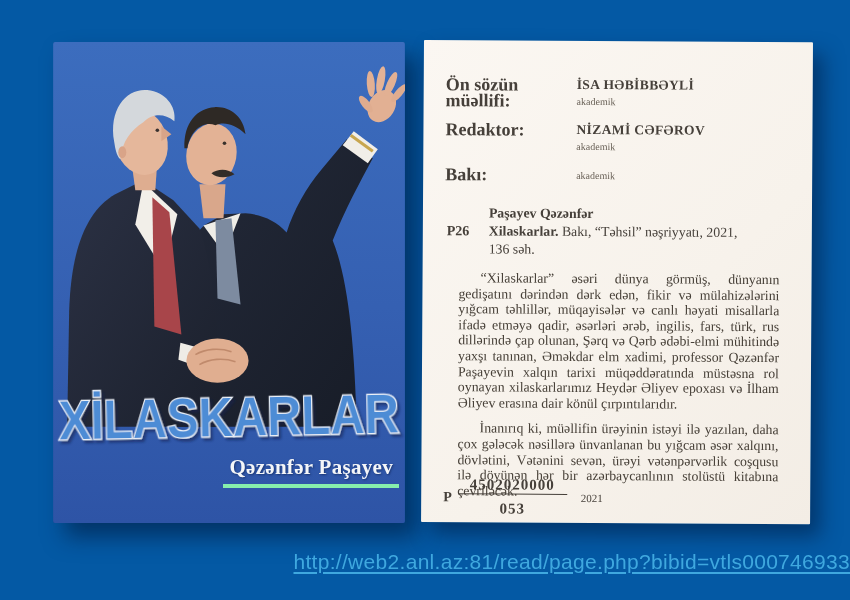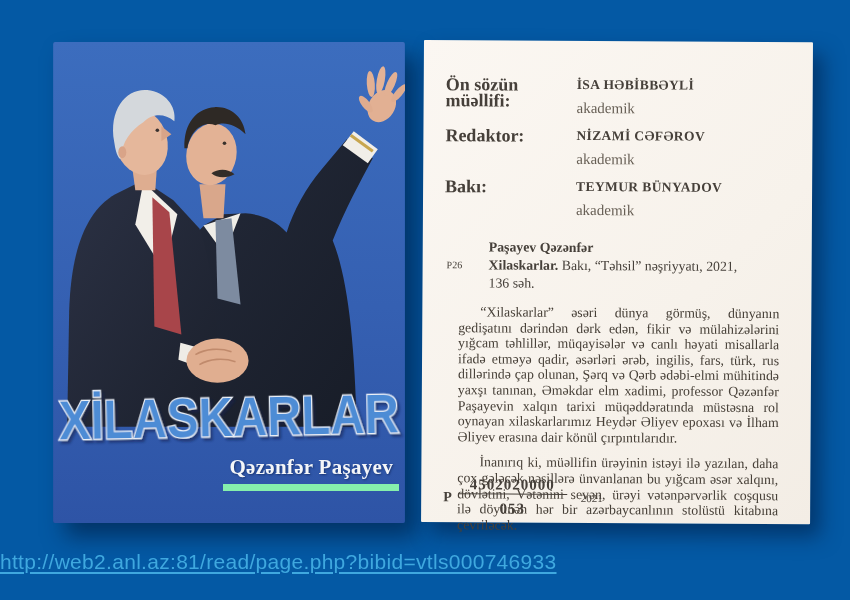--- a/index.html
+++ b/index.html
@@ -13,58 +13,58 @@
     position:absolute;left:53px;top:42px;width:352px;height:481px;
     border-radius:2px;
     box-shadow:12px 14px 22px rgba(0,22,55,.55), inset 0 0 14px rgba(0,0,40,.25);
     overflow:hidden;
   }
   .cover svg.photo{position:absolute;left:0;top:0;}
   .title-svg{position:absolute;left:0;top:338px;}
   .cover-author{
     position:absolute;right:6px;top:413px;
     color:#F4F6F8;font-size:21px;font-weight:bold;
-    padding:0 6px 4px 6px;border-bottom:7px solid #86efac;
+    padding:0 6px 4px 6px;border-bottom:4px solid #86efac;
     text-shadow:1px 1px 2px rgba(15,35,85,.65);
     letter-spacing:.3px;
   }
   
   .page{
     position:absolute;left:424px;top:40px;width:389px;height:482px;
     background:linear-gradient(135deg,#FBF7F2 0%,#F7F2EB 60%,#F3EDE5 100%);
     transform:rotate(.35deg);transform-origin:top left;
     box-shadow:10px 12px 20px rgba(0,22,55,.5);
     color:#46403A;border-radius:1px;
     padding:36px 20px 0 22px;box-sizing:border-box;
   }
   .credit-row{display:flex;margin-bottom:13px;}
   .credit-label{width:131px;font-weight:bold;font-size:18px;flex:none;line-height:16px;}
   .credit-name{font-weight:bold;font-size:13.5px;letter-spacing:.4px;line-height:16px;}
-  .credit-role{font-size:15px;color:#675F55;margin-top:8px;line-height:14px;}
+  .credit-role{font-size:10px;color:#675F55;margin-top:2px;line-height:14px;}
   .catalog{position:relative;margin-top:22px;padding-left:44px;font-size:13.8px;line-height:18px;}
-  .catalog-code{position:absolute;left:2px;top:18px;font-weight:normal;font-size:10px;}
+  .catalog-code{position:absolute;left:2px;top:18px;font-weight:bold;font-size:14px;}
   .cat-bold{font-weight:bold;}
   .para{
     margin:10px 12px 0 14px;text-align:justify;text-indent:22px;
     font-size:13.8px;line-height:15.6px;color:#474038;
   }
   .para:first-of-type{margin-top:12px;}
   .imprint{
     position:absolute;left:22px;right:20px;top:438px;
     display:flex;align-items:center;
   }
   .imprint-left{display:flex;align-items:center;}
   .imprint-letter{font-weight:bold;font-size:14px;margin-right:6px;}
   .frac{display:inline-block;text-align:center;font-weight:bold;font-size:15px;line-height:13px;}
   .frac .num{display:block;padding:0 12px 2px 12px;letter-spacing:1px;}
   .frac .den{display:block;border-top:1.5px solid #46403A;padding:8px 12px 0 12px;letter-spacing:1px;}
   .imprint-year{font-weight:normal;font-size:11px;margin-left:14px;}
   .imprint-copy{margin-left:auto;font-weight:bold;font-size:13.5px;letter-spacing:.2px;}
   
-  .url-bar{position:absolute;left:0;top:550px;width:850px;text-align:left;}
+  .url-bar{position:absolute;left:0;top:550px;width:850px;text-align:right;}
   .url-link{
     font-family:"Liberation Sans", sans-serif;
     color:#3FA8DF;font-size:21px;letter-spacing:.3px;
     text-decoration:underline;text-underline-offset:3px;cursor:pointer;
   }
 </style>
 </head>
 <body>
 
 <div class="cover">
@@ -160,21 +160,20 @@
     <div class="credit-label">Redaktor:</div>
     <div>
       <div class="credit-name">NİZAMİ CƏFƏROV</div>
       <div class="credit-role">akademik</div>
     </div>
   </div>
 
   <div class="credit-row">
     <div class="credit-label">Bakı:</div>
     <div>
-      <div class="credit-name">TEYMUR BÜNYADOV</div>
       <div class="credit-role">akademik</div>
     </div>
   </div>
 
   <div class="catalog">
     <span class="catalog-code">P26</span>
     <div class="cat-bold">Paşayev Qəzənfər</div>
     <div><span class="cat-bold">Xilaskarlar.</span><span> Bakı, “Təhsil” nəşriyyatı, 2021,</span></div>
     <div>136 səh.</div>
   </div>

